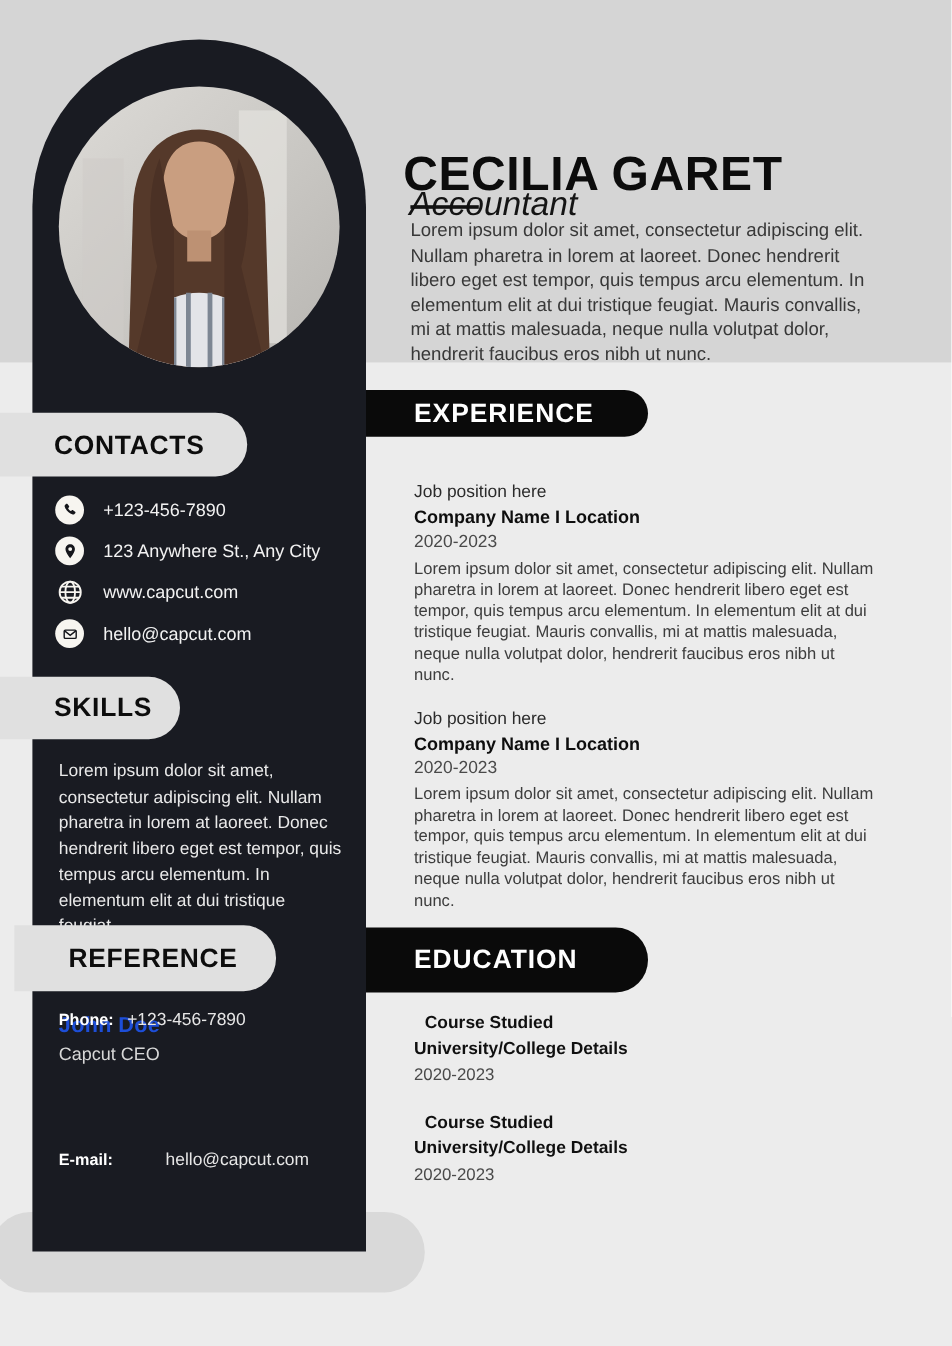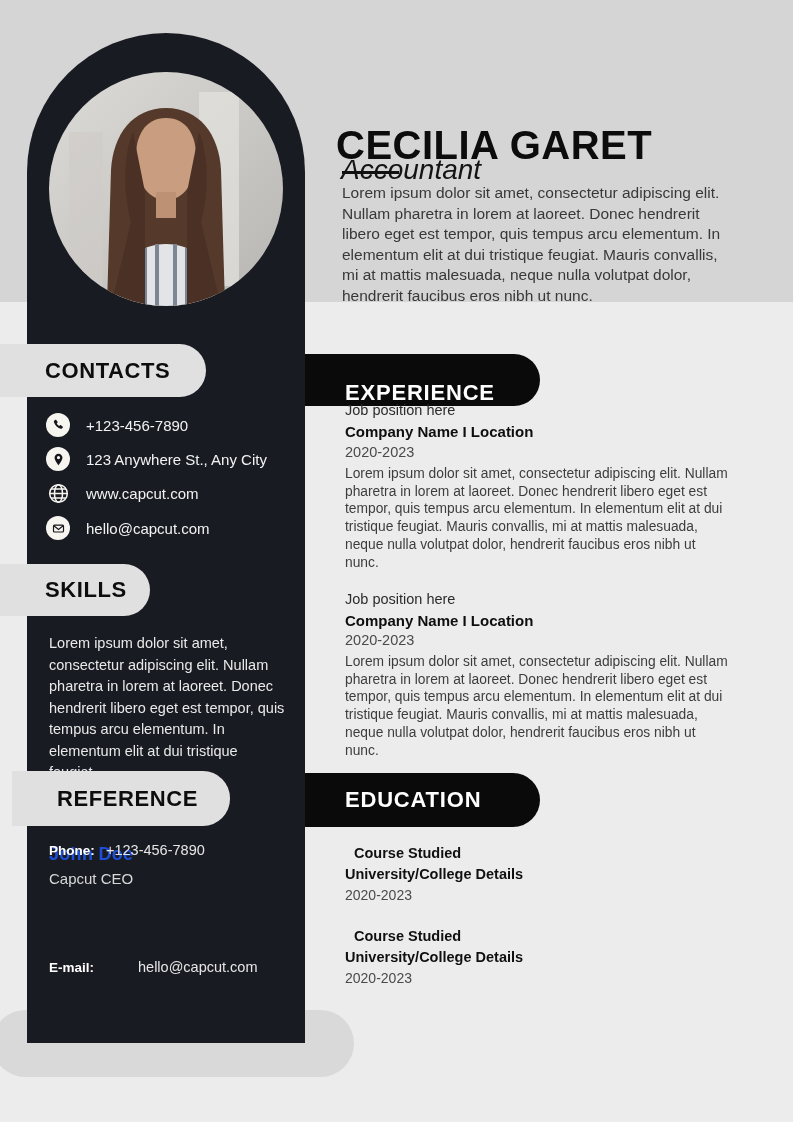--- a/index.html
+++ b/index.html
@@ -31,21 +31,21 @@
   }
   .pill-dark{
     background:var(--pill_dark,#0a0a0a);color:#ffffff;
     border-radius:0 27px 27px 0;
     display:flex;align-items:center;padding-left:40px;box-sizing:border-box;
     font-weight:bold;font-size:22px;letter-spacing:0.8px;
   }
   .contacts-pill{left:0;top:344px;width:206px;height:53px;}
   .skills-pill{left:0;top:564px;width:150px;height:52px;}
   .reference-pill{left:12px;top:771px;width:218px;height:55px;}
-  .experience-pill{left:305px;top:354px;width:235px;height:52px;align-items:flex-end;}
+  .experience-pill{left:305px;top:325px;width:235px;height:39px;}
   .education-pill{left:305px;top:773px;width:235px;height:54px;}
 
   .contact-row{left:46px;width:250px;height:24px;display:flex;align-items:center;}
   .contact-icon{width:24px;height:24px;flex:0 0 24px;margin-right:16px;display:flex;align-items:center;justify-content:center;}
   .icon-disc{width:24px;height:24px;border-radius:50%;background:#f7f5f0;display:flex;align-items:center;justify-content:center;}
   .icon-disc svg{width:15px;height:15px;display:block;}
   .contact-icon > svg{width:23px;height:23px;display:block;}
   .contact-text{color:#f2f2f2;font-size:15px;white-space:nowrap;}
 
   .skills-text{left:49px;top:633px;width:236px;color:#e9e9e9;font-size:14.5px;line-height:21.5px;}

